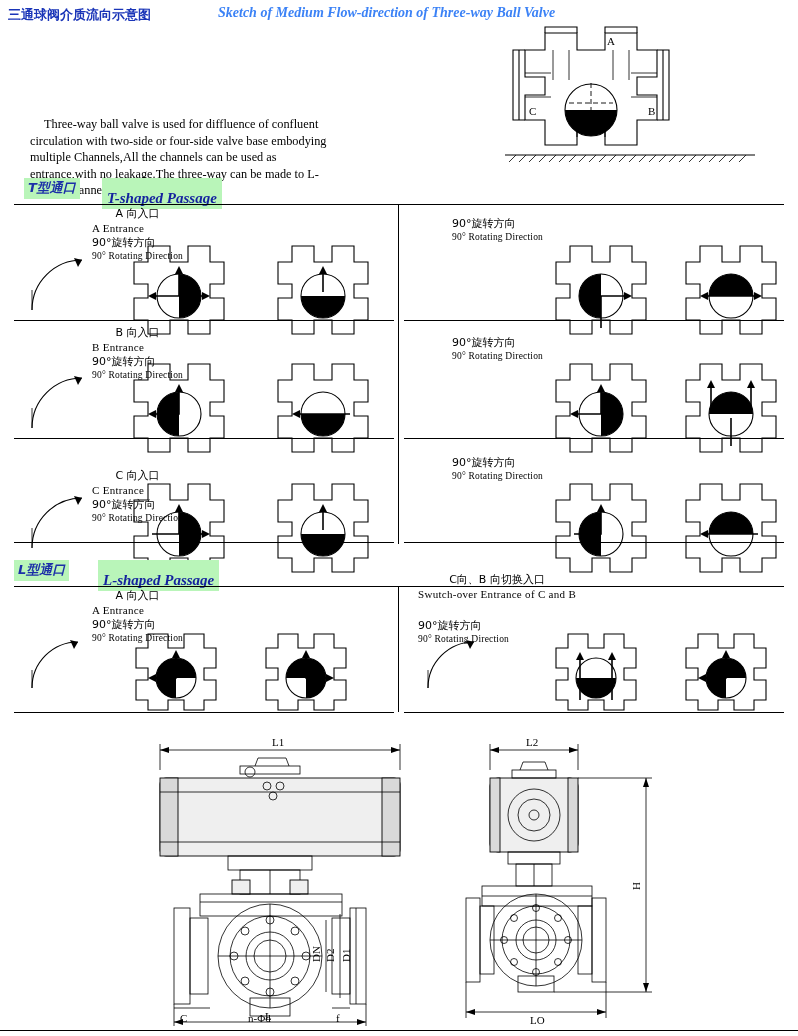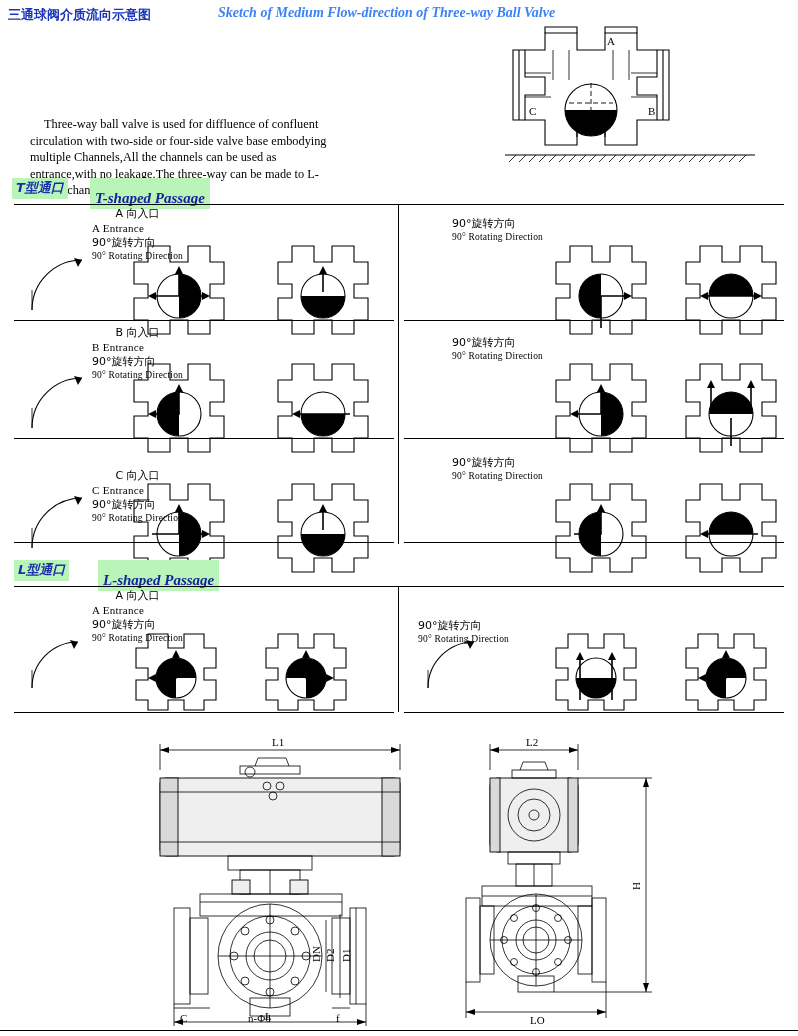--- a/index.html
+++ b/index.html
@@ -147,21 +147,21 @@
         <line x1="174" y1="137" x2="181" y2="130"></line>
       <line x1="184" y1="137" x2="191" y2="130"></line>
         <line x1="194" y1="137" x2="201" y2="130"></line>
       <line x1="204" y1="137" x2="211" y2="130"></line>
         <line x1="214" y1="137" x2="221" y2="130"></line>
       <line x1="224" y1="137" x2="231" y2="130"></line>
         <line x1="234" y1="137" x2="241" y2="130"></line>
     </g>
   </svg>
 
-  <div class="sec" style="left:12px;top:178px;width:340px;">
+  <div class="sec" style="left:24px;top:178px;width:340px;">
     <div class="cn">T型通口</div>
     <div class="en" style="left:78px;">T-shaped Passage</div>
   </div>
 
   <div class="hline" style="left:14px;top:204px;width:770px;"></div>
 
   <div class="lbl" style="left:92px;top:206px;">
     <span class="cn">A 向入口</span>
     <span class="en">A Entrance</span>
     <span class="cn2">90°旋转方向</span>
@@ -374,20 +374,24 @@
   <div class="hline" style="left:14px;top:586px;width:770px;"></div>
   <div class="vline" style="left:398px;top:586px;height:126px;"></div>
 
   <div class="lbl" style="left:92px;top:588px;">
     <span class="cn">A 向入口</span>
     <span class="en">A Entrance</span>
     <span class="cn2">90°旋转方向</span>
     <span class="en2">90° Rotating Direction</span>
   </div>
 
+  <div class="lbl" style="left:418px;top:572px;">
+    <span class="cn">C向、B 向切换入口</span>
+    <span class="en">Swutch-over Entrance of C and B</span>
+  </div>
   <div class="lbl" style="left:418px;top:618px;">
     <span class="cn2">90°旋转方向</span>
     <span class="en2">90° Rotating Direction</span>
   </div>
 
   <svg width="90" height="70" style="position:absolute;left:22px;top:632px;">
     <path class="s" d="M10,56 A46,46 0 0 1 56,10"></path>
     <path class="blk" d="M56,10 l-8,-2 l4,9 z"></path>
     <line class="thin" x1="10" y1="56" x2="10" y2="38"></line>
   </svg>

